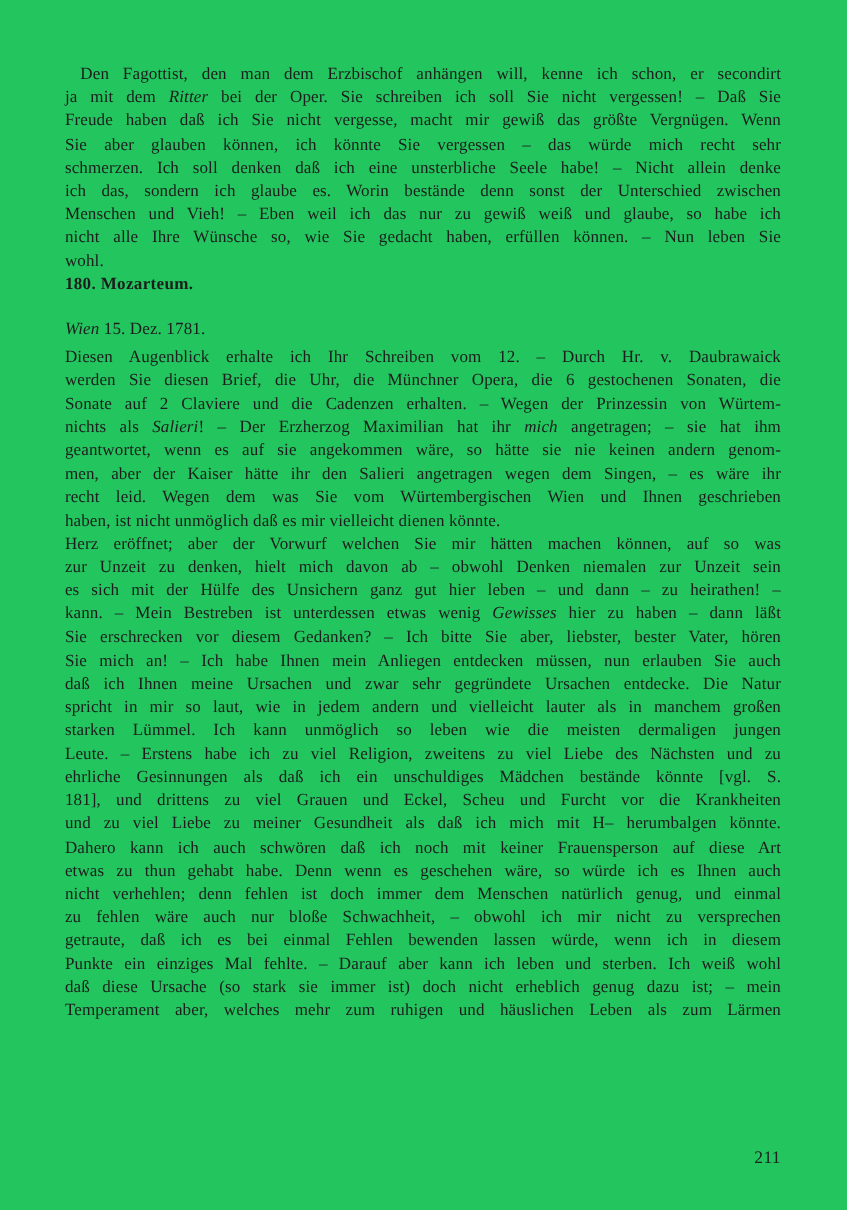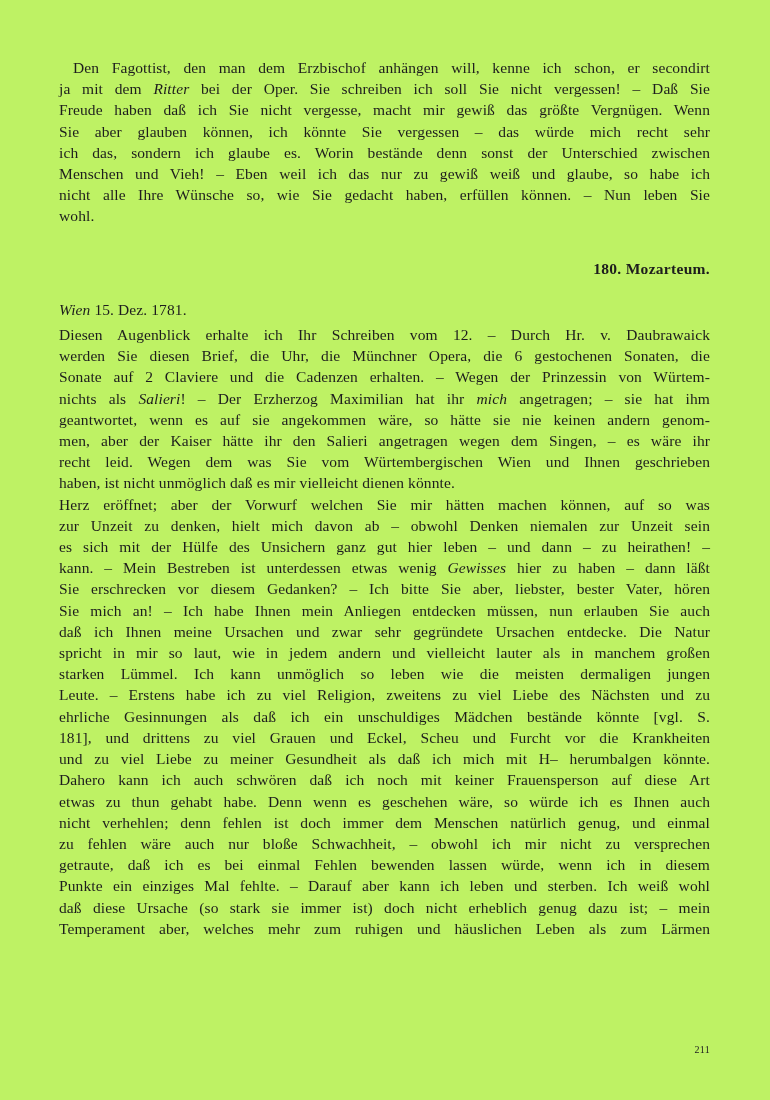--- a/index.html
+++ b/index.html
@@ -11,21 +11,21 @@
     height: 1100px;
     background: #fdfdfd;
     overflow: hidden;
     position: relative;
     font-family: "Liberation Serif", "DejaVu Serif", serif;
     color: #1d1d1d;
   }
   .page {
     position: absolute;
     inset: 0;
-    background: #bef264;
+    background: #22c55e;
   }
   .text-block {
     position: absolute;
     left: 59px;
     top: 57px;
     width: 651px;
     font-size: 15.5px;
     line-height: 21.2px;
     letter-spacing: 0.1px;
   }
@@ -36,50 +36,50 @@
   }
   .line.lastline {
     text-align-last: left;
     -moz-text-align-last: left;
   }
   .line.indent {
     text-indent: 14px;
   }
   .heading {
     font-weight: 700;
-    text-align: right;
-    margin-top: 31px;
+    text-align: left;
     letter-spacing: 0.3px;
   }
   .dateline {
     text-align: left;
     margin-top: 20px;
     margin-bottom: 4px;
   }
   .dateline i, .line i {
   }
   .page-number {
     position: absolute;
     top: 1044px;
     right: 60px;
-    font-size: 10px;
+    font-size: 16px;
     letter-spacing: 0.3px;
     color: #222222;
   }
 </style>
 </head>
 <body>
 
 <div class="page">
   <div class="text-block">
     <div>
         <div class="line indent">Den Fagottist, den man dem Erzbischof anhängen will, kenne ich schon, er secondirt</div>
         <div class="line">ja mit dem <i>Ritter</i> bei der Oper. Sie schreiben ich soll Sie nicht vergessen! – Daß Sie</div>
         <div class="line">Freude haben daß ich Sie nicht vergesse, macht mir gewiß das größte Vergnügen. Wenn</div>
         <div class="line">Sie aber glauben können, ich könnte Sie vergessen – das würde mich recht sehr</div>
+        <div class="line">schmerzen. Ich soll denken daß ich eine unsterbliche Seele habe! – Nicht allein denke</div>
         <div class="line">ich das, sondern ich glaube es. Worin bestände denn sonst der Unterschied zwischen</div>
         <div class="line">Menschen und Vieh! – Eben weil ich das nur zu gewiß weiß und glaube, so habe ich</div>
         <div class="line">nicht alle Ihre Wünsche so, wie Sie gedacht haben, erfüllen können. – Nun leben Sie</div>
         <div class="line lastline">wohl.</div>
       </div>
     <div class="heading">180. Mozarteum.</div>
     <div class="dateline"><i>Wien</i><span> 15. Dez. 1781.</span></div>
     <div>
         <div class="line">Diesen Augenblick erhalte ich Ihr Schreiben vom 12. – Durch Hr. v. Daubrawaick</div>
         <div class="line">werden Sie diesen Brief, die Uhr, die Münchner Opera, die 6 gestochenen Sonaten, die</div>

